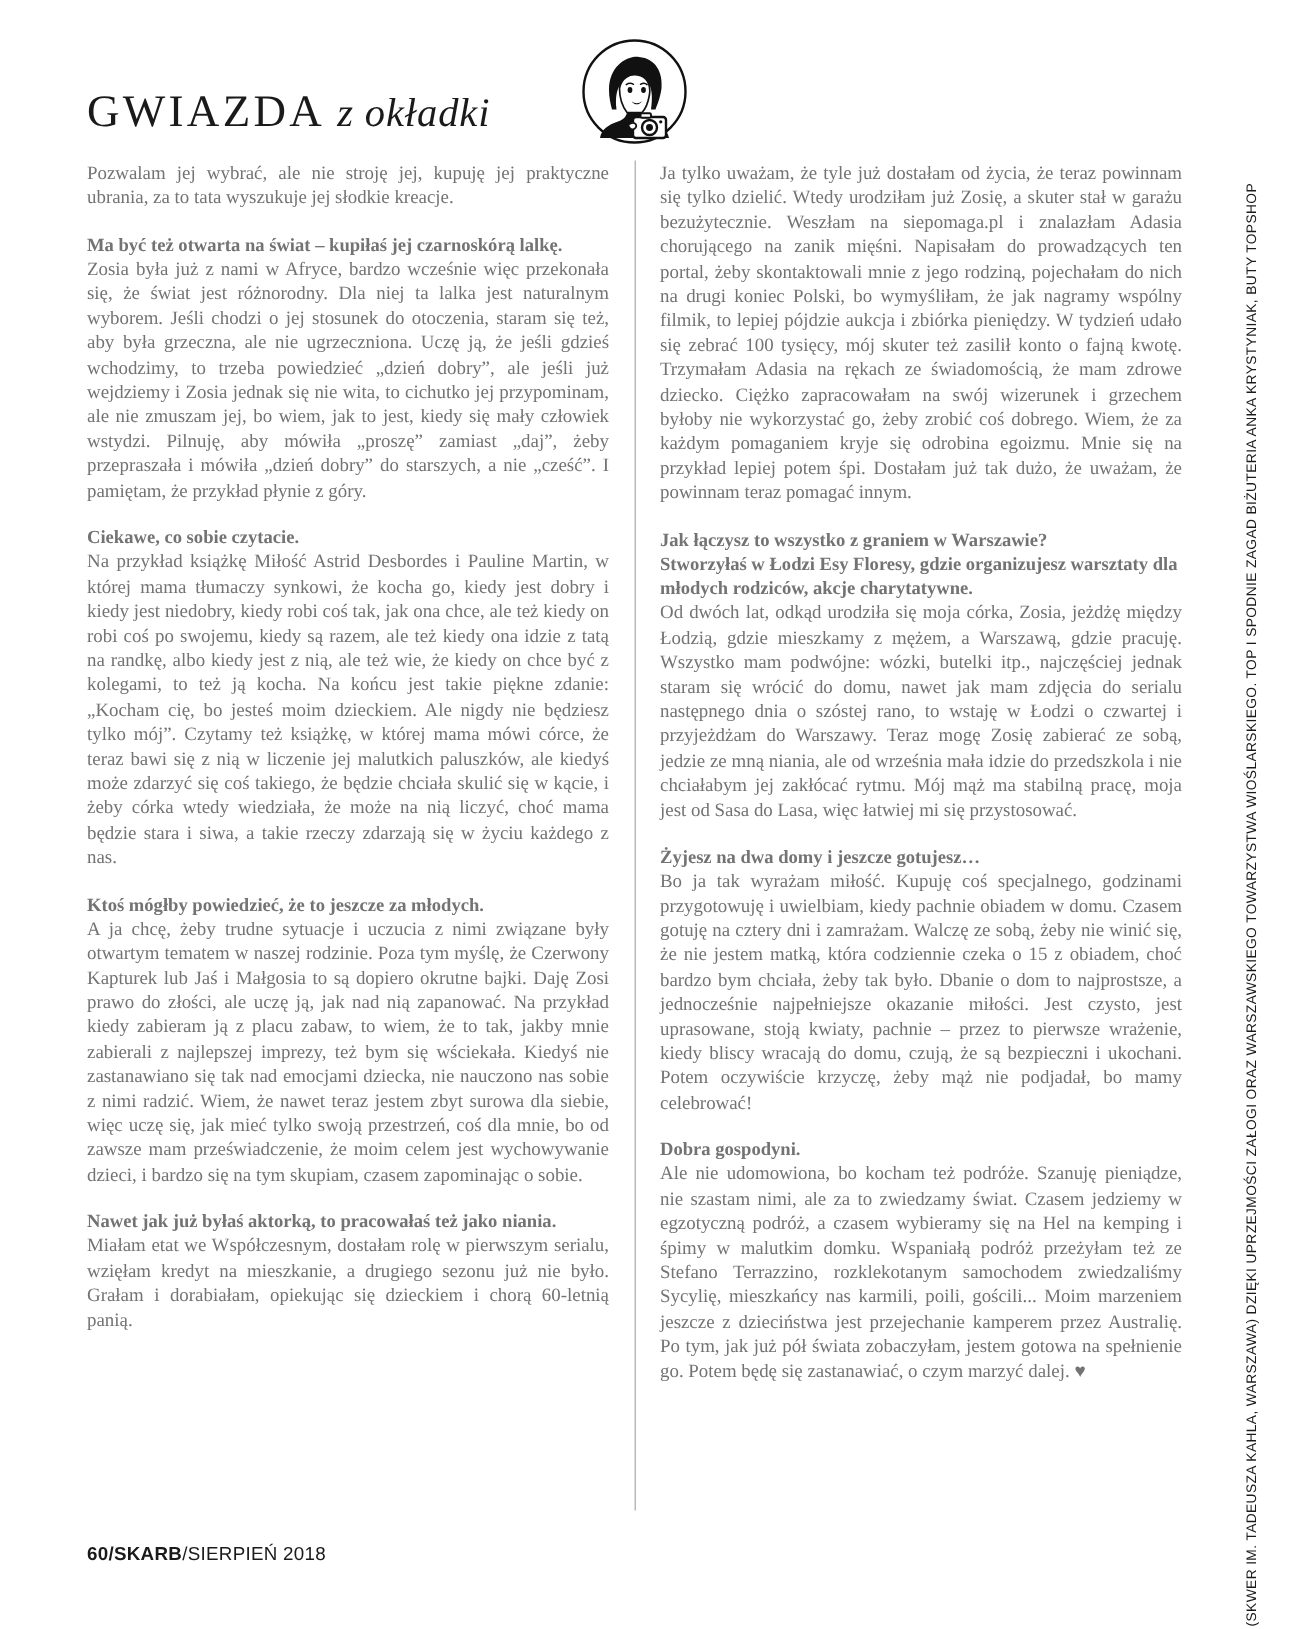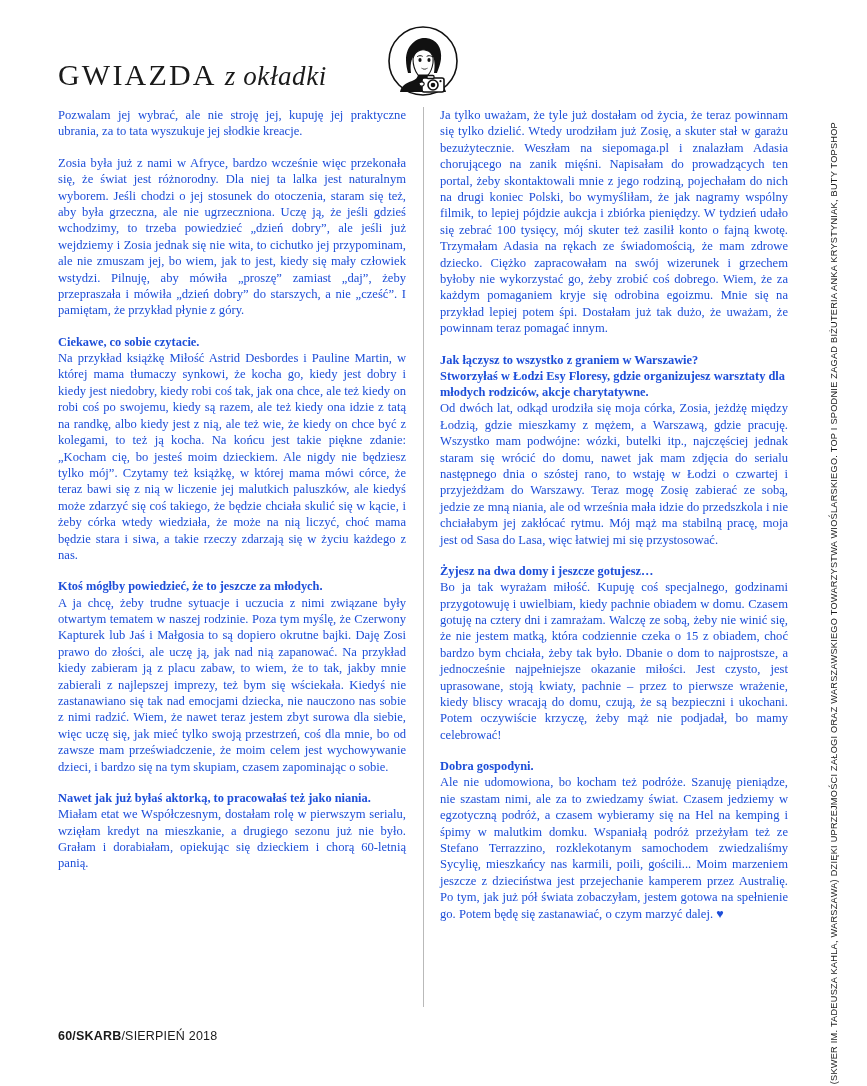--- a/index.html
+++ b/index.html
@@ -49,21 +49,21 @@
   .logo svg { display: block; }
 
   
   .col {
     position: absolute;
     top: 107px;
     width: 348px;
     font-size: 12.6px;
     line-height: 16.4px;
     text-align: justify;
-    color: #1d4ed8;
+    color: #737373;
   }
   .col-left  { left: 58px; }
   .col-right { left: 440px; }
 
   .col p {
     margin: 0 0 0 0;
     text-indent: 0;
   }
   .col p.body {
     margin-bottom: 0;
@@ -162,20 +162,21 @@
   </svg>
 </div>
 
 <div class="divider"></div>
 
 <div class="col col-left">
 
   <p class="body">Pozwalam jej wybrać, ale nie stroję jej, kupuję jej praktyczne ubrania, za to tata wyszukuje jej słodkie kreacje.</p>
   <div class="gap"></div>
 
+  <p class="q">Ma być też otwarta na świat – kupiłaś jej czarnoskórą lalkę.</p>
   <p class="body">Zosia była już z nami w Afryce, bardzo wcześnie więc przekonała się, że świat jest różnorodny. Dla niej ta lalka jest naturalnym wyborem. Jeśli chodzi o jej stosunek do otoczenia, staram się też, aby była grzeczna, ale nie ugrzeczniona. Uczę ją, że jeśli gdzieś wchodzimy, to trzeba powiedzieć „dzień dobry”, ale jeśli już wejdziemy i Zosia jednak się nie wita, to cichutko jej przypominam, ale nie zmuszam jej, bo wiem, jak to jest, kiedy się mały człowiek wstydzi. Pilnuję, aby mówiła „proszę” zamiast „daj”, żeby przepraszała i mówiła „dzień dobry” do starszych, a nie „cześć”. I pamiętam, że przykład płynie z góry.</p>
   <div class="gap"></div>
 
   <p class="q">Ciekawe, co sobie czytacie.</p>
   <p class="body">Na przykład książkę Miłość Astrid Desbordes i Pauline Martin, w której mama tłumaczy synkowi, że kocha go, kiedy jest dobry i kiedy jest niedobry, kiedy robi coś tak, jak ona chce, ale też kiedy on robi coś po swojemu, kiedy są razem, ale też kiedy ona idzie z tatą na randkę, albo kiedy jest z nią, ale też wie, że kiedy on chce być z kolegami, to też ją kocha. Na końcu jest takie piękne zdanie: „Kocham cię, bo jesteś moim dzieckiem. Ale nigdy nie będziesz tylko mój”. Czytamy też książkę, w której mama mówi córce, że teraz bawi się z nią w liczenie jej malutkich paluszków, ale kiedyś może zdarzyć się coś takiego, że będzie chciała skulić się w kącie, i żeby córka wtedy wiedziała, że może na nią liczyć, choć mama będzie stara i siwa, a takie rzeczy zdarzają się w życiu każdego z nas.</p>
   <div class="gap"></div>
 
   <p class="q">Ktoś mógłby powiedzieć, że to jeszcze za młodych.</p>
   <p class="body">A ja chcę, żeby trudne sytuacje i uczucia z nimi związane były otwartym tematem w naszej rodzinie. Poza tym myślę, że Czerwony Kapturek lub Jaś i Małgosia to są dopiero okrutne bajki. Daję Zosi prawo do złości, ale uczę ją, jak nad nią zapanować. Na przykład kiedy zabieram ją z placu zabaw, to wiem, że to tak, jakby mnie zabierali z najlepszej imprezy, też bym się wściekała. Kiedyś nie zastanawiano się tak nad emocjami dziecka, nie nauczono nas sobie z nimi radzić. Wiem, że nawet teraz jestem zbyt surowa dla siebie, więc uczę się, jak mieć tylko swoją przestrzeń, coś dla mnie, bo od zawsze mam przeświadczenie, że moim celem jest wychowywanie dzieci, i bardzo się na tym skupiam, czasem zapominając o sobie.</p>
   <div class="gap"></div>

